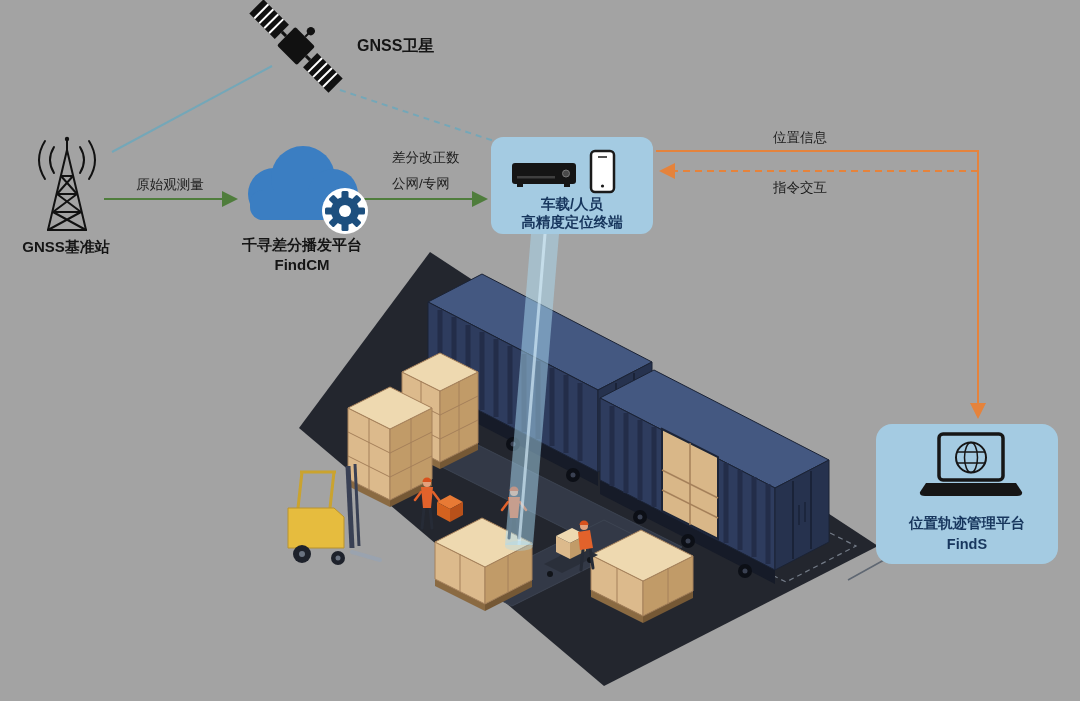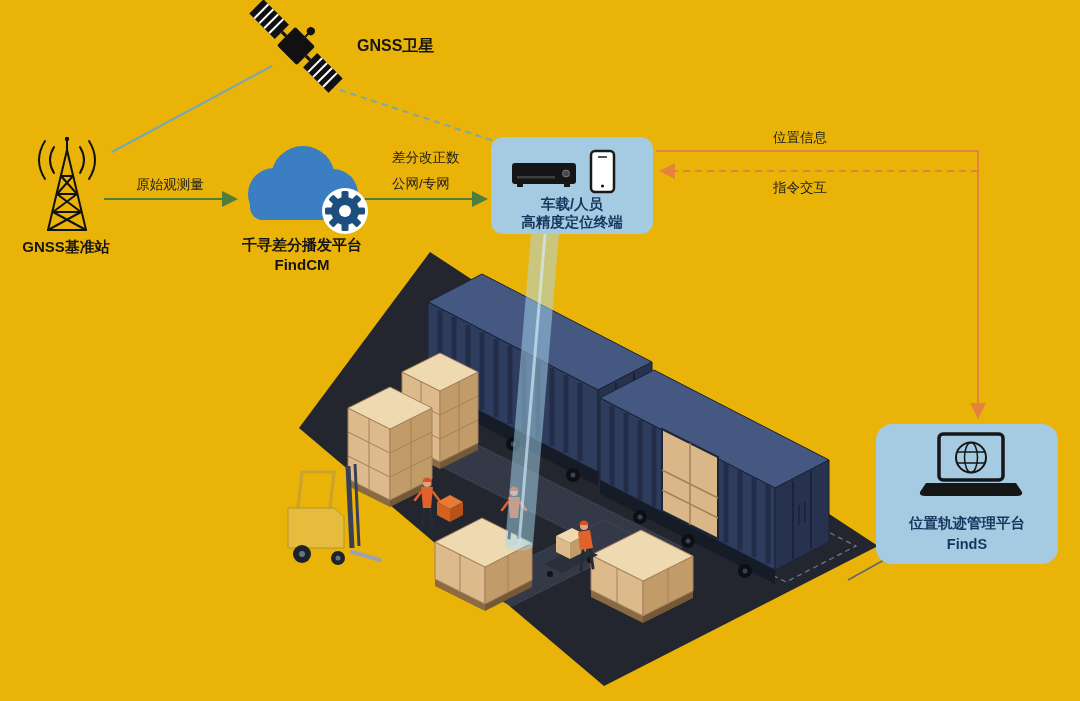--- a/index.html
+++ b/index.html
@@ -1,16 +1,16 @@
 <!DOCTYPE html>
 <html><head>
 <meta charset="utf-8">
 <style>
   html,body{margin:0;padding:0;background:#ffffff;}
-  .canvas{position:relative;width:1080px;height:701px;background:#eab308;overflow:hidden;text-align:center;}
+  .canvas{position:relative;width:1080px;height:701px;background:#a3a3a3;overflow:hidden;text-align:center;}
   svg{display:block;}
   svg text{font-family:"Liberation Sans","DejaVu Sans",sans-serif;}
   .lbl{fill:#151515;font-size:16px;font-weight:600;}
   .lbl-b{fill:#151515;font-size:15px;font-weight:700;}
   .edge-lbl{fill:#1c1c1c;font-size:13.5px;font-weight:500;}
   .panel-lbl{fill:#17365d;font-size:14.5px;font-weight:700;}
 </style>
 </head>
 <body>
 

